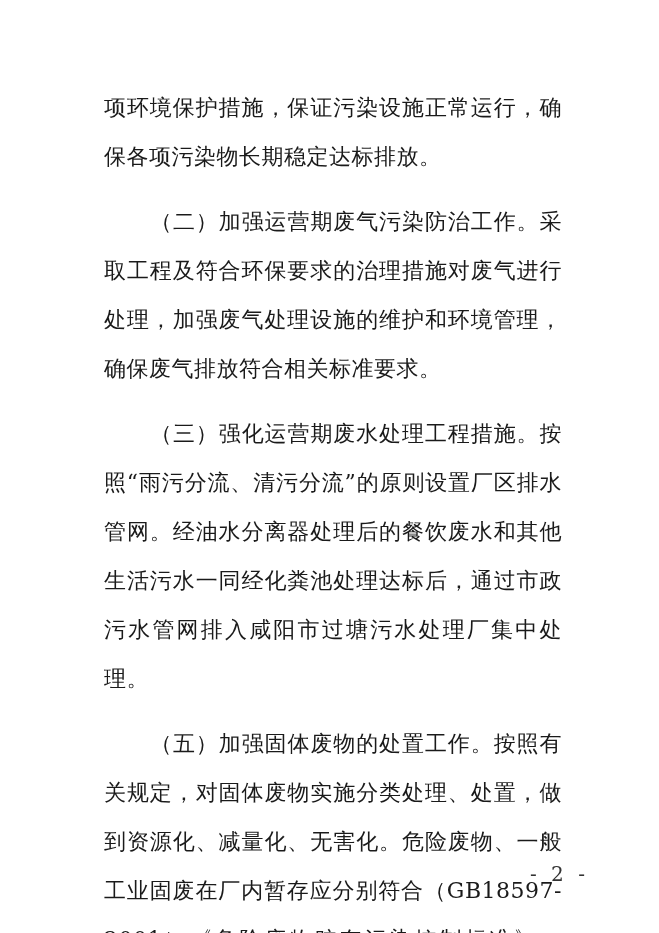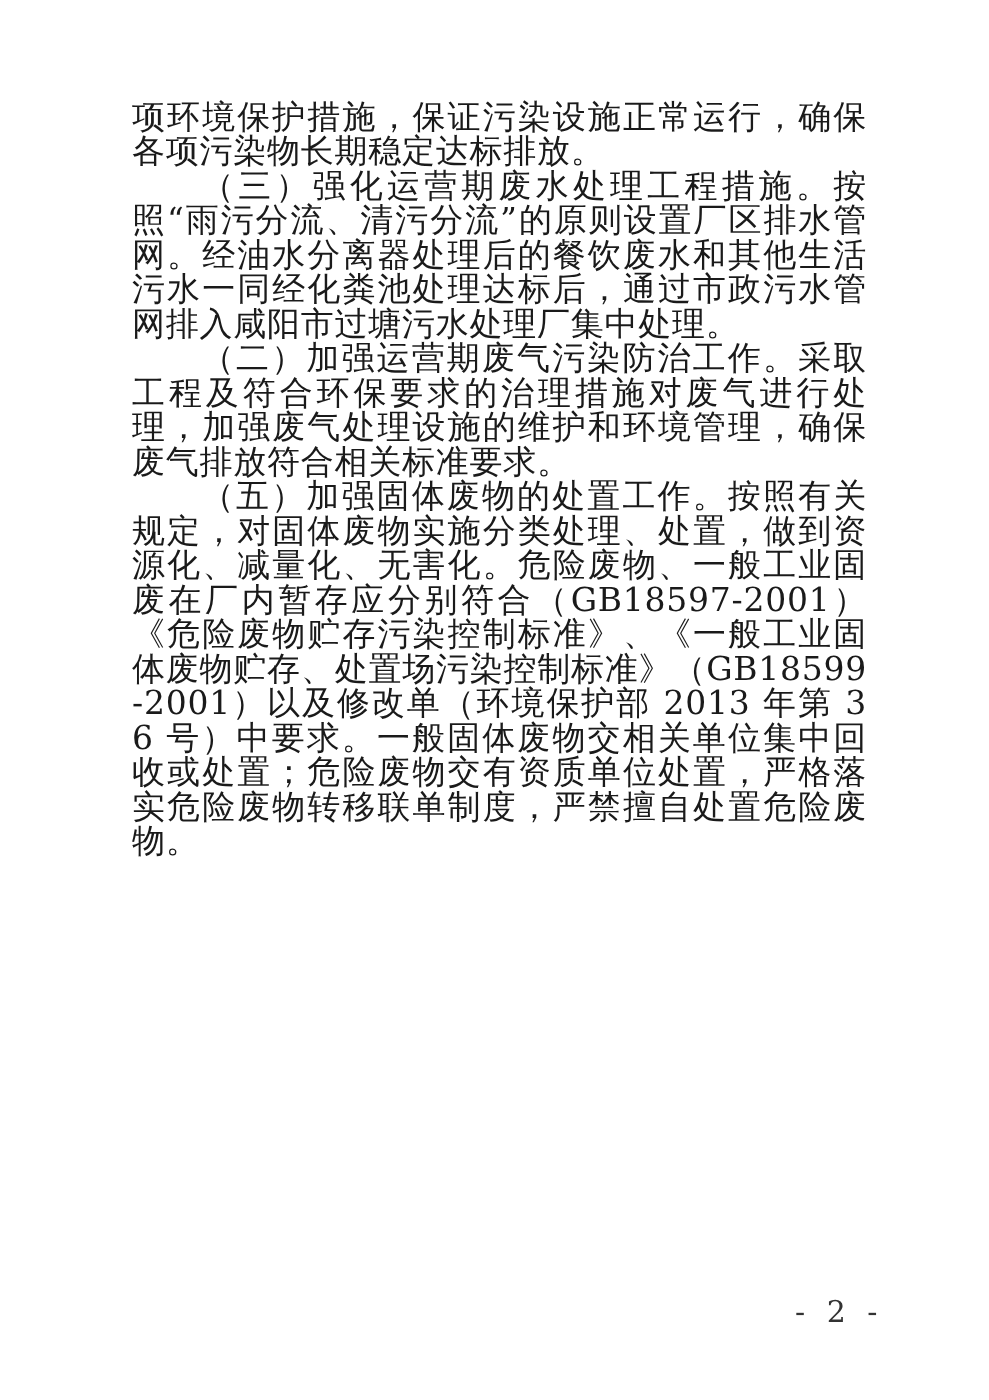--- a/index.html
+++ b/index.html
@@ -1,28 +1,28 @@
 <!DOCTYPE html>
 <html><head>
 <meta charset="utf-8">
 <style>
   html, body { margin: 0; padding: 0; background: #ffffff; }
   body { width: 659px; height: 933px; position: relative; overflow: hidden;
          font-family: "DejaVu Serif", "Liberation Serif", serif; color: #1a1a1a; }
   .page { position: absolute; left: 88px; top: 67px; width: 490px; }
-  .para { margin: 0; font-size: 22px; line-height: 23px; text-align: justify;
+  .para { margin: 16px; font-size: 22px; line-height: 49px; text-align: justify;
           text-align-last: left; letter-spacing: 0.5px; word-break: break-all; }
   .indent { text-indent: 46px; }
   .pagenum { position: absolute; top: 862px; left: 530px; font-size: 20px;
              letter-spacing: 4px; color: #333; }
 </style>
 </head>
 <body>
 
 <div class="page">
   <p class="para">项环境保护措施，保证污染设施正常运行，确保各项污染物长期稳定达标排放。</p>
+  <p class="para indent">（二）加强运营期废气污染防治工作。采取工程及符合环保要求的治理措施对废气进行处理，加强废气处理设施的维护和环境管理，确保废气排放符合相关标准要求。</p>
   <p class="para indent">（三）强化运营期废水处理工程措施。按照“雨污分流、清污分流”的原则设置厂区排水管网。经油水分离器处理后的餐饮废水和其他生活污水一同经化粪池处理达标后，通过市政污水管网排入咸阳市过塘污水处理厂集中处理。</p>
-  <p class="para indent">（二）加强运营期废气污染防治工作。采取工程及符合环保要求的治理措施对废气进行处理，加强废气处理设施的维护和环境管理，确保废气排放符合相关标准要求。</p>
   <p class="para indent">（五）加强固体废物的处置工作。按照有关规定，对固体废物实施分类处理、处置，做到资源化、减量化、无害化。危险废物、一般工业固废在厂内暂存应分别符合（GB18597-2001）《危险废物贮存污染控制标准》、《一般工业固体废物贮存、处置场污染控制标准》（GB18599-2001）以及修改单（环境保护部 2013 年第 36 号）中要求。一般固体废物交相关单位集中回收或处置；危险废物交有资质单位处置，严格落实危险废物转移联单制度，严禁擅自处置危险废物。</p>
 
 </div>
 
 <div class="pagenum">- 2 -</div>
 
 </body></html>

